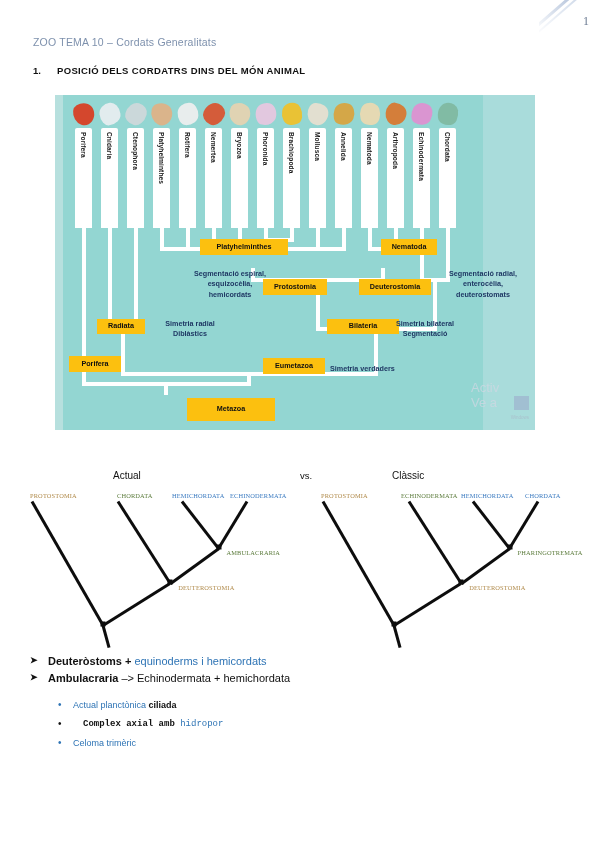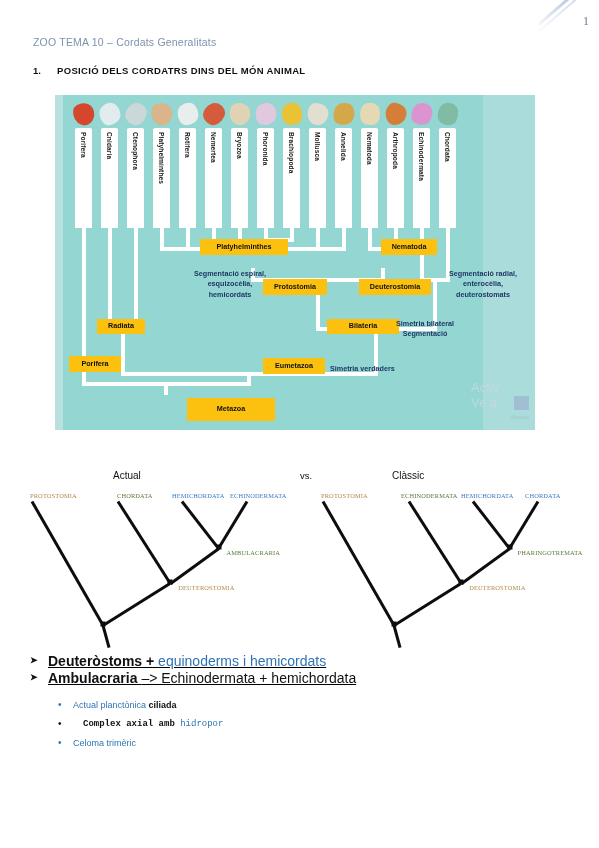--- a/index.html
+++ b/index.html
@@ -65,21 +65,21 @@
   #tree-right{left:313px;}
   .tip-label{position:absolute;top:0;font-family:"Liberation Serif", serif;
     font-size:6.4px;letter-spacing:.15px;white-space:nowrap;}
   .node-label{position:absolute;font-family:"Liberation Serif", serif;
     font-size:6.4px;letter-spacing:.15px;white-space:nowrap;}
   .branch{position:absolute;background:#0d0d0d;height:3px;transform-origin:left center;}
   .node-dot{position:absolute;width:5px;height:5px;background:#0d0d0d;
     transform:translate(-2.5px,-2.5px);}
 
   
-  .arrow-row{position:absolute;font-size:14px;line-height:13px;white-space:nowrap;text-decoration:underline;}
+  .arrow-row{position:absolute;font-size:11px;line-height:13px;white-space:nowrap;}
   .arrow-mark{position:absolute;font-size:9px;color:#111;font-weight:bold;}
   .dot-row{position:absolute;font-size:9px;line-height:13px;white-space:nowrap;}
   .dot-mark{position:absolute;font-size:10px;line-height:12px;}
   .b{font-weight:bold;color:#111;}
   .blue{color:#2e74b5;}
   .blk{color:#111;}
 </style>
 </head>
 <body>
 
@@ -247,20 +247,24 @@
   <div class="sidenote" id="note-proto" style="left:115px;top:174px;width:120px;">
       <div>Segmentació espiral,</div>
       <div>esquizocèlia,</div>
       <div>hemicordats</div>
     </div>
   <div class="sidenote" id="note-deut" style="left:378px;top:174px;width:100px;">
       <div>Segmentació radial,</div>
       <div>enterocèlia,</div>
       <div>deuterostomats</div>
     </div>
+  <div class="sidenote" id="note-radiata" style="left:85px;top:224px;width:100px;">
+      <div>Simetria radial</div>
+      <div>Diblàstics</div>
+    </div>
   <div class="sidenote" id="note-bilateria" style="left:315px;top:224px;width:110px;">
       <div>Simetria bilateral</div>
       <div>Segmentació</div>
     </div>
   <div class="sidenote" id="note-eumeta" style="left:275px;top:269px;width:100px;text-align:left;">
       <div>Simetria verdaders</div>
     </div>
 
   <div id="watermark">
     <div>Activ</div>

